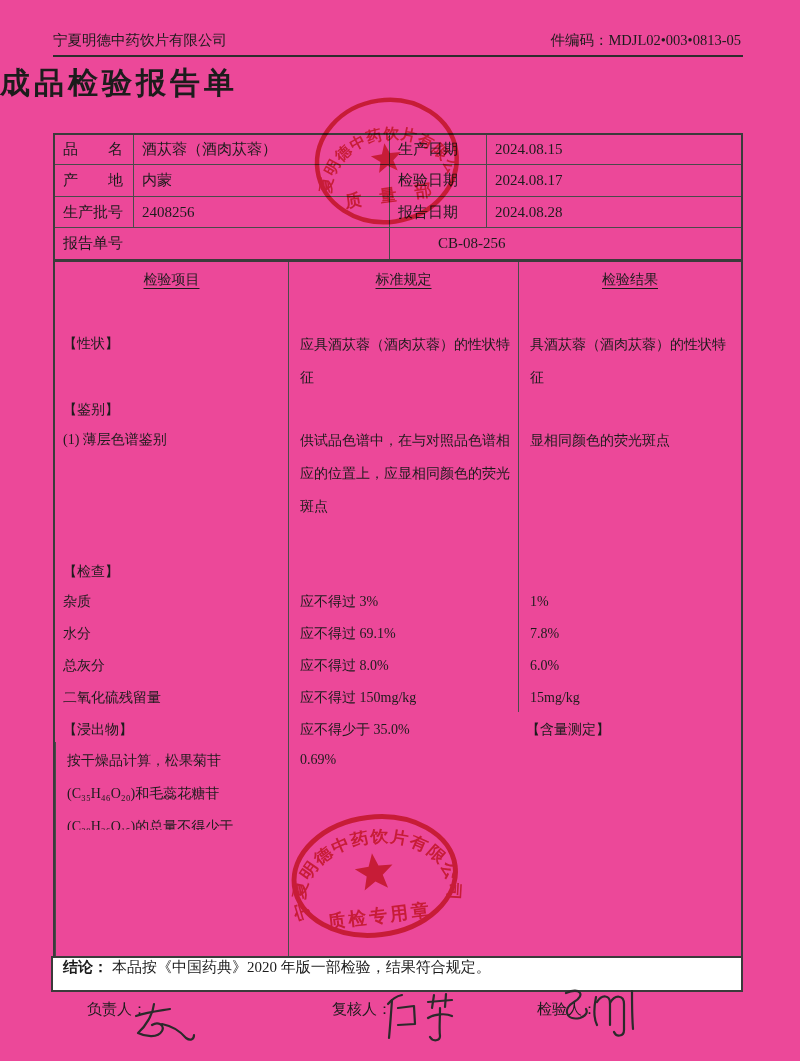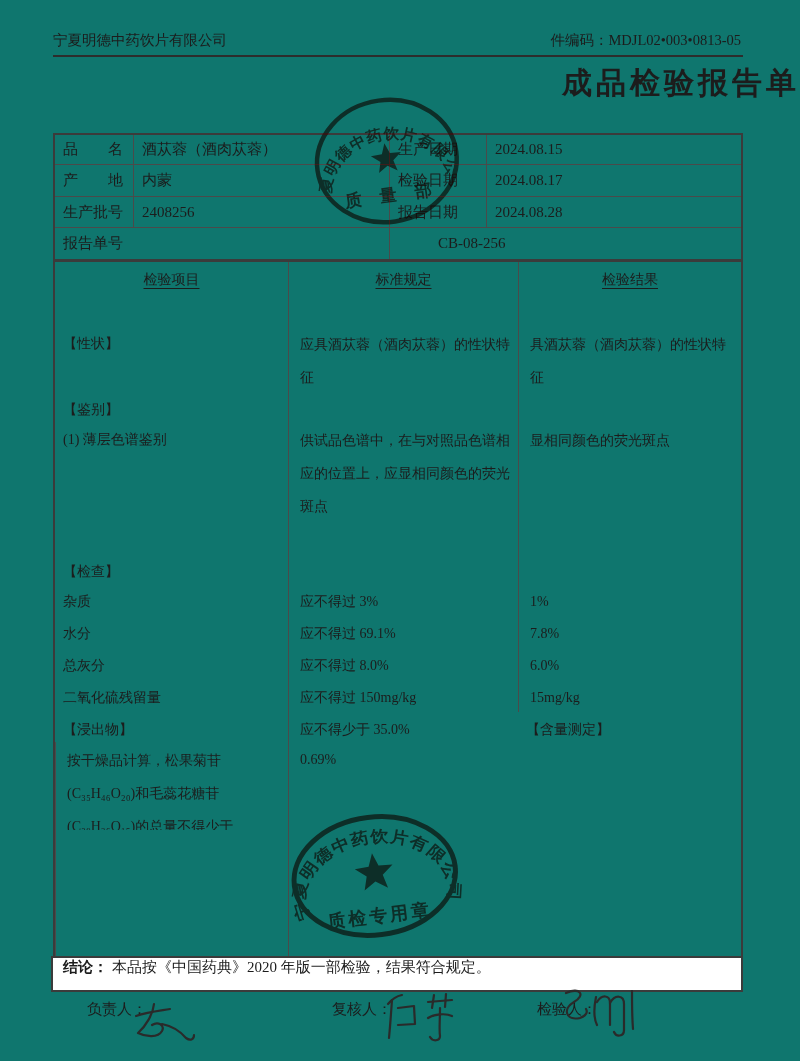--- a/index.html
+++ b/index.html
@@ -1,22 +1,22 @@
 <!DOCTYPE html>
 <html lang="zh"><head>
 <meta charset="utf-8">
 <style>
   html,body{margin:0;padding:0;background:#ffffff;}
-  .page{position:relative;width:800px;height:1061px;background:#0f766e;overflow:hidden;
+  .page{position:relative;width:800px;height:1061px;background:#ec4899;overflow:hidden;
         font-family:"Liberation Serif","DejaVu Serif",serif;color:#1c1c1c;}
   
   .doc-header{position:absolute;top:31px;left:53px;width:688px;display:flex;
               justify-content:space-between;font-size:14.5px;}
   .header-rule{position:absolute;top:55px;left:53px;width:690px;height:2px;background:#2d2d2d;}
-  .doc-title{position:absolute;top:63px;left:0;width:800px;text-align:right;
+  .doc-title{position:absolute;top:63px;left:0;width:800px;text-align:left;
              font-size:30px;font-weight:bold;letter-spacing:4px;}
   
   .info-table{position:absolute;top:133px;left:53px;width:686px;border:2px solid #3b3b3b;
               display:grid;grid-template-columns:78px 256px 97px 1fr;
               grid-template-rows:29px 32px 31px 32px;font-size:15px;}
   .cell{display:flex;align-items:center;padding:0 8px;white-space:nowrap;overflow:hidden;}
   .bl{border-left:1.6px solid #4a4a4a;}
   .bt{border-top:1.6px solid #4a4a4a;}
   .span2a{grid-column:1 / 3;}
   .span2b{grid-column:3 / 5;padding-left:48px;}

